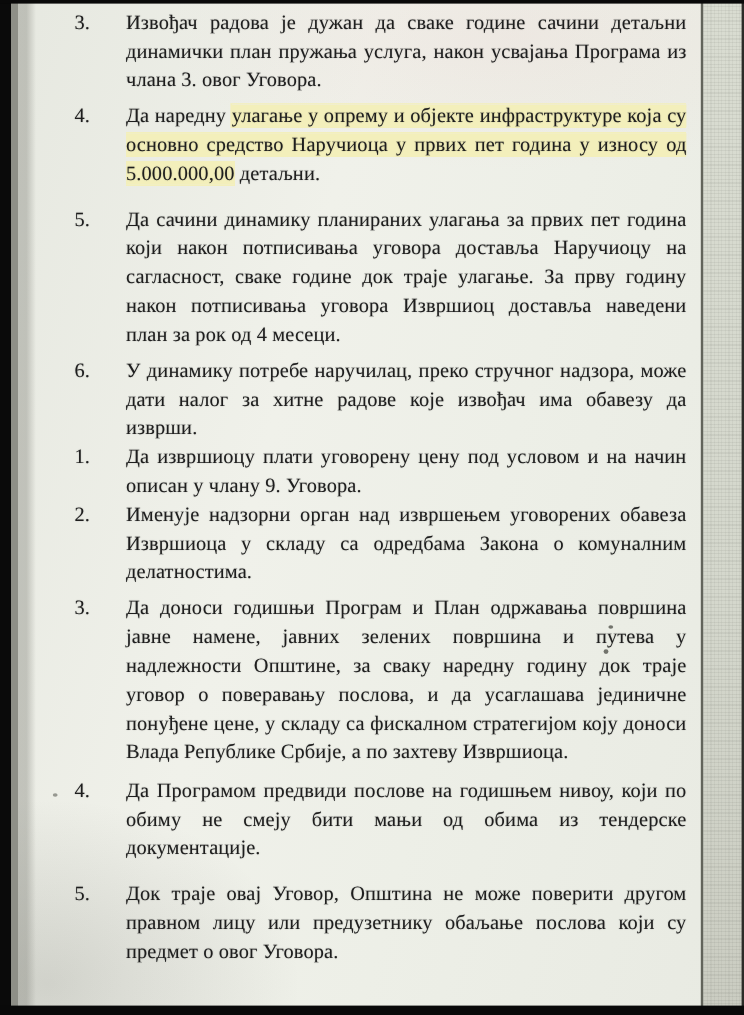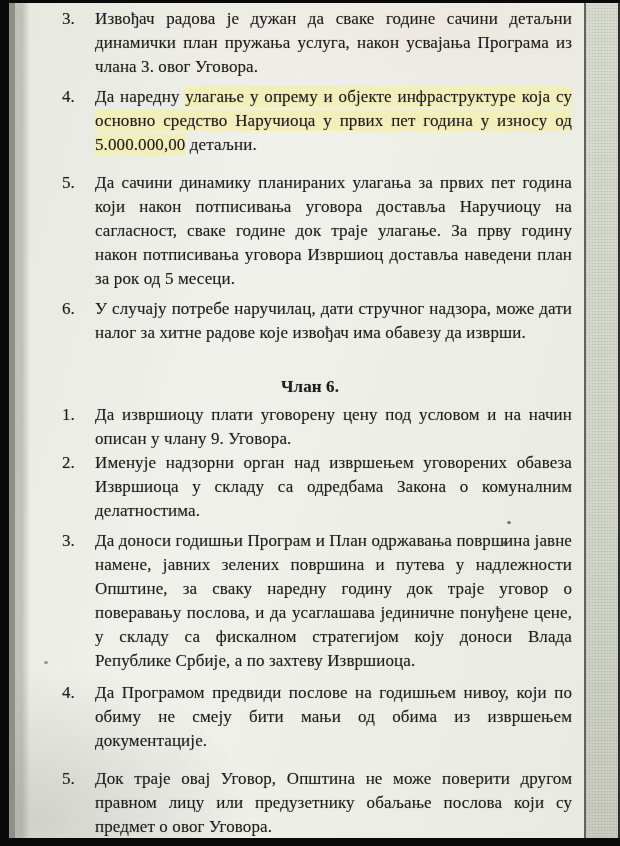--- a/index.html
+++ b/index.html
@@ -38,21 +38,21 @@
 
   .content{
     position:absolute;left:0;top:0;right:0;z-index:3;
     padding:7px 48px 0 62px;
     font-size:17px;line-height:24px;
     text-shadow:0 0 1px rgba(25,25,25,0.38);
     letter-spacing:0.1px;
   }
   .item{display:flex;margin:0 0 12px 0;}
   .item .num{flex:0 0 33px;}
-  .item .txt{flex:1;text-align:justify;}
+  .item .txt{flex:1;text-align:justify;margin-left:10px;}
   .gap-xs{margin-bottom:6px;}
   .gap-0{margin-bottom:0;}
   .gap-md{margin-bottom:14px;}
 
   .hl{background:var(--highlight);box-shadow:0 0 0 1px var(--highlight);}
 
   .article-heading{
     text-align:center;font-weight:bold;
     margin:30px 14px 4px 0;
   }
@@ -93,52 +93,51 @@
         <div class="txt">Извођач радова је дужан да сваке године сачини детаљни динамички план пружања услуга, након усвајања Програма из члана 3. овог Уговора.</div>
       </div>
 
       <div class="item gap-md">
         <span class="num">4.</span>
         <div class="txt"><span>Да наредну </span><span class="hl">улагање у опрему и објекте инфраструктуре која су основно средство Наручиоца у првих пет година у износу од 5.000.000,00</span><span> детаљни.</span></div>
       </div>
 
       <div class="item gap-xs">
         <span class="num">5.</span>
-        <div class="txt">Да сачини динамику планираних улагања за првих пет година који након потписивања уговора доставља Наручиоцу на сагласност, сваке године док траје улагање. За прву годину након потписивања уговора Извршиоц доставља наведени план за рок од 5 месеци.</div>
+        <div class="txt">Да сачини динамику планираних улагања за првих пет година који након потписивања уговора доставља Наручиоцу на сагласност, сваке године док траје улагање. За прву годину након потписивања уговора Извршиоц доставља наведени план за рок од 4 месеци.</div>
       </div>
 
       <div class="item gap-0">
         <span class="num">6.</span>
-        <div class="txt">У случају потребе наручилац, дати стручног надзора, може дати налог за хитне радове које извођач има обавезу да изврши.</div>
+        <div class="txt">У динамику потребе наручилац, преко стручног надзора, може дати налог за хитне радове које извођач има обавезу да изврши.</div>
       </div>
 
     </div>
 
-    <div class="article-heading">Члан 6.</div>
 
     <div class="list-client">
 
       <div class="item first">
         <span class="num">1.</span>
         <div class="txt">Да извршиоцу плати уговорену цену под условом и на начин описан у члану 9. Уговора.</div>
       </div>
 
       <div class="item second">
         <span class="num">2.</span>
         <div class="txt">Именује надзорни орган над извршењем уговорених обавеза Извршиоца у складу са одредбама Закона о комуналним делатностима.</div>
       </div>
 
       <div class="item third">
         <span class="num">3.</span>
         <div class="txt">Да доноси годишњи Програм и План одржавања површина јавне намене, јавних зелених површина и путева у надлежности Општине, за сваку наредну годину док траје уговор о поверавању послова, и да усаглашава јединичне понуђене цене, у складу са фискалном стратегијом коју доноси Влада Републике Србије, а по захтеву Извршиоца.</div>
       </div>
 
       <div class="item fourth">
         <span class="num">4.</span>
-        <div class="txt">Да Програмом предвиди послове на годишњем нивоу, који по обиму не смеју бити мањи од обима из извршењем документације.</div>
+        <div class="txt">Да Програмом предвиди послове на годишњем нивоу, који по обиму не смеју бити мањи од обима из тендерске документације.</div>
       </div>
 
       <div class="item fifth gap-0">
         <span class="num">5.</span>
         <div class="txt">Док траје овај Уговор, Општина не може поверити другом правном лицу или предузетнику обаљање послова који су предмет о овог Уговора.</div>
       </div>
 
     </div>
 
   </div>

